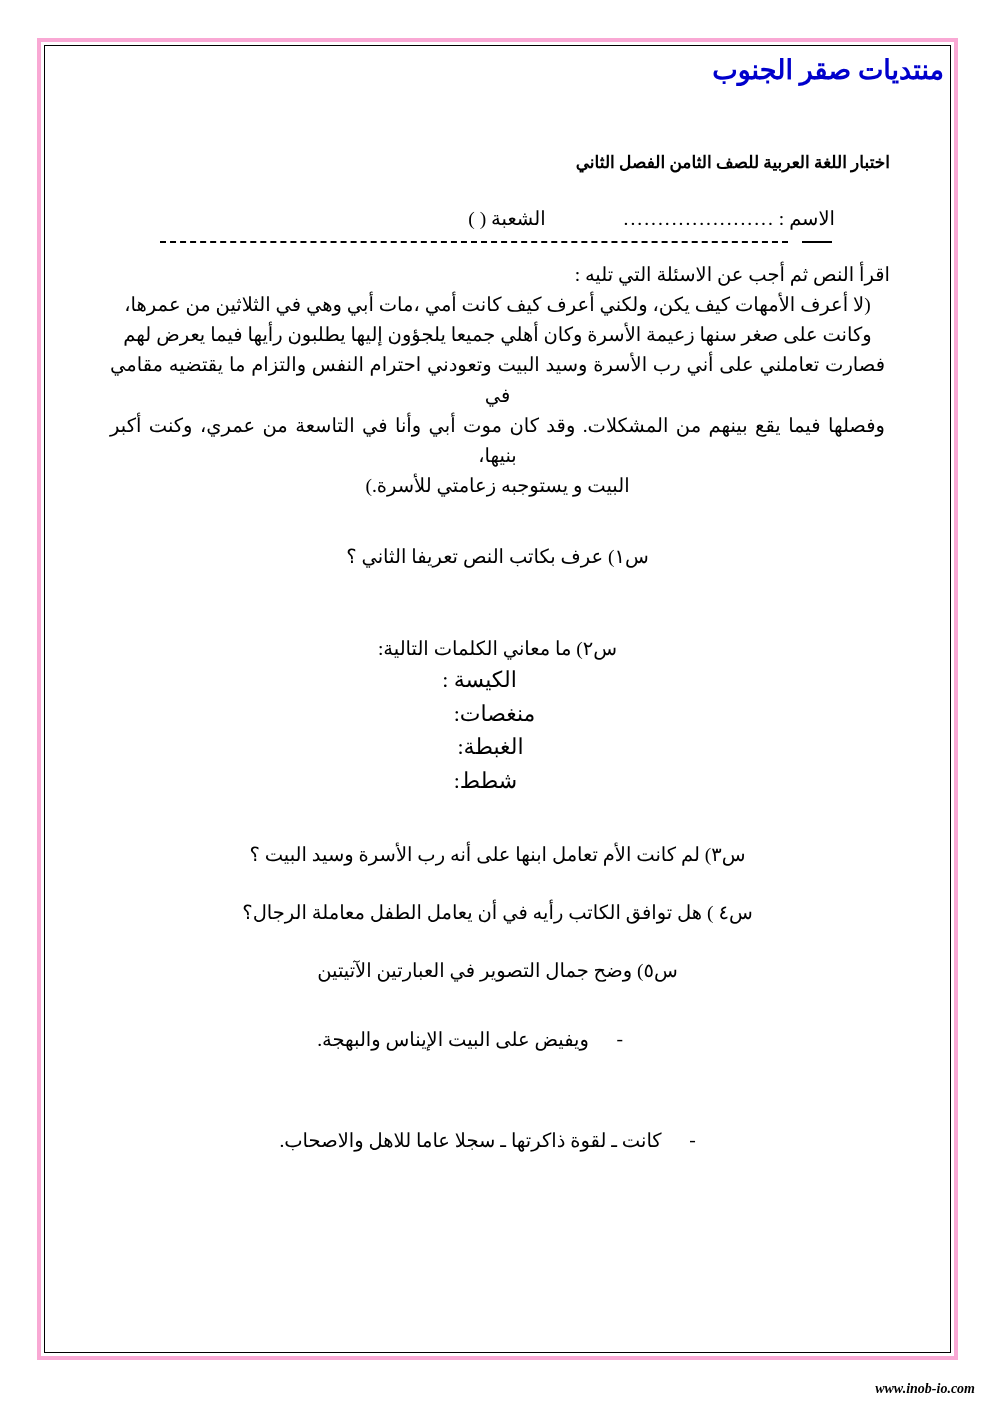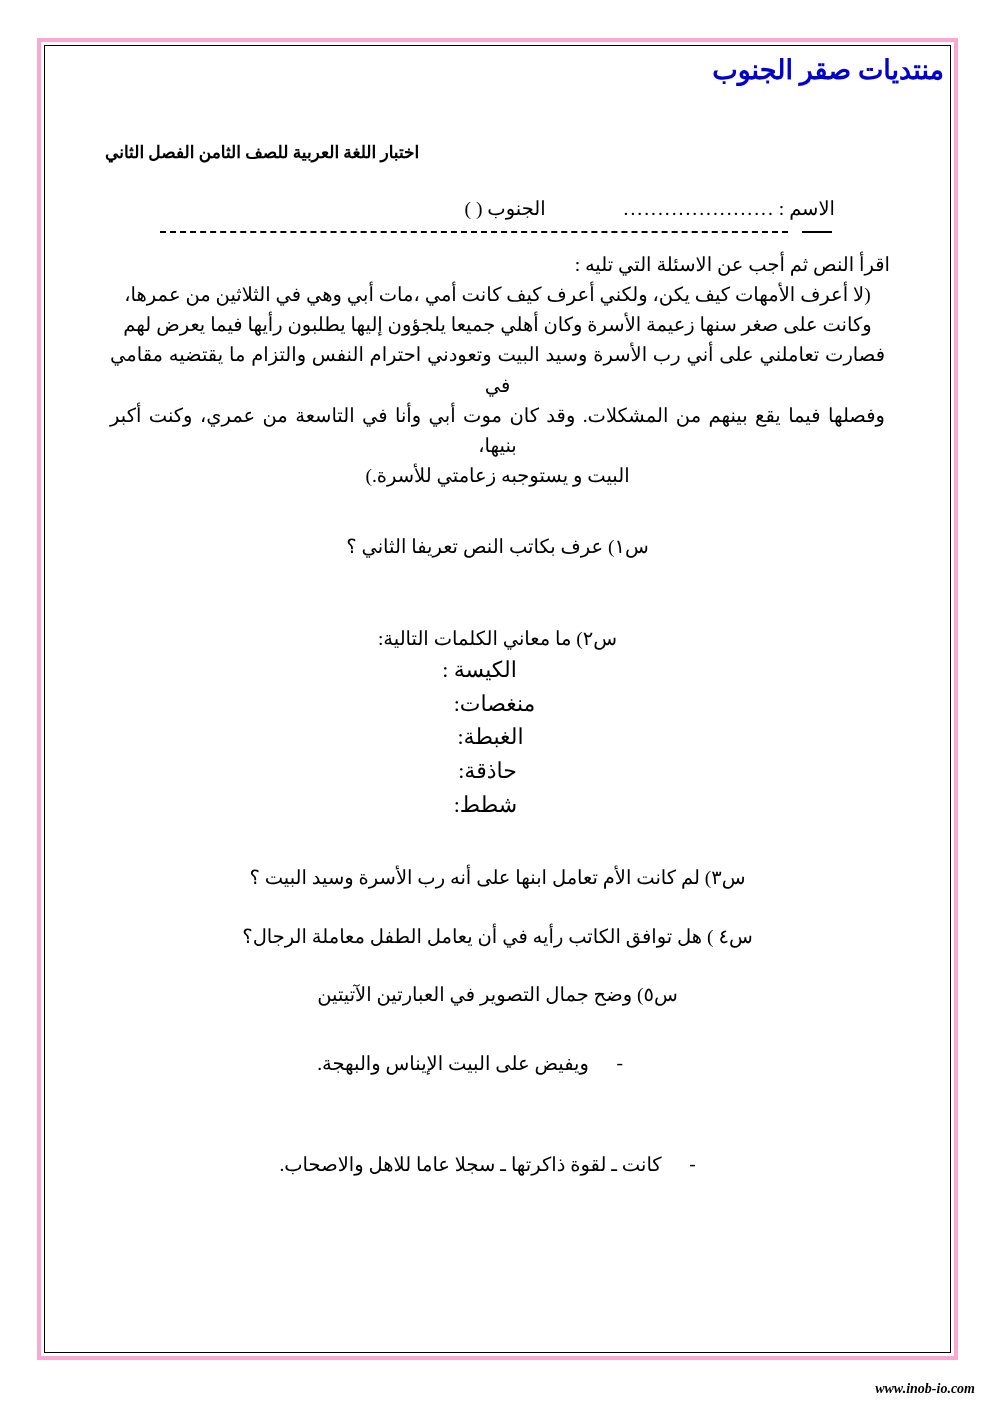--- a/index.html
+++ b/index.html
@@ -62,22 +62,22 @@
     top: 60px;
     left: 0;
     right: 0;
     bottom: 0;
     padding: 0 60px;
     direction: rtl;
     text-align: right;
   }
 
   .exam-title {
-    margin-top: 36px;
-    text-align: left;
+    margin-top: 46px;
+    text-align: right;
     font-size: 17px;
     font-weight: 700;
     letter-spacing: 0px;
     color: #000000;
   }
 
   
   .header-fields {
     margin-top: 34px;
     display: flex;
@@ -213,21 +213,21 @@
 
     <div class="watermark">منتديات صقر الجنوب</div>
 
     <div class="doc-body">
 
       <div class="exam-title">اختبار اللغة العربية للصف الثامن الفصل الثاني</div>
 
       <div class="header-fields">
         <span class="field-name">الاسم :</span>
         <span class="field-dots">......................</span>
-        <span class="field-section">الجنوب (    )</span>
+        <span class="field-section">الشعبة (    )</span>
       </div>
 
       <div class="rule-line">
         <div class="rule-dashed"></div>
         <div class="rule-solid"></div>
       </div>
 
       <div class="instruction">اقرأ النص ثم أجب عن الاسئلة التي تليه :</div>
 
       <div class="passage">
@@ -239,21 +239,20 @@
       </div>
 
       <div class="question q1">س١) عرف بكاتب النص تعريفا الثاني ؟</div>
 
       <div class="question q2">س٢) ما معاني الكلمات التالية:</div>
 
       <ul class="vocab-list">
         <li class="vocab-item vocab-1">الكيسة :</li>
         <li class="vocab-item vocab-2">منغصات:</li>
         <li class="vocab-item vocab-3">الغبطة:</li>
-        <li class="vocab-item vocab-4">حاذقة:</li>
         <li class="vocab-item vocab-5">شطط:</li>
       </ul>
 
       <div class="question q3">س٣) لم كانت الأم تعامل ابنها على أنه رب الأسرة وسيد البيت ؟</div>
 
       <div class="question q4">س٤ ) هل توافق الكاتب رأيه في أن يعامل الطفل معاملة الرجال؟</div>
 
       <div class="question q5">س٥) وضح جمال التصوير في العبارتين الآتيتين</div>
 
       <ul class="phrase-list">

